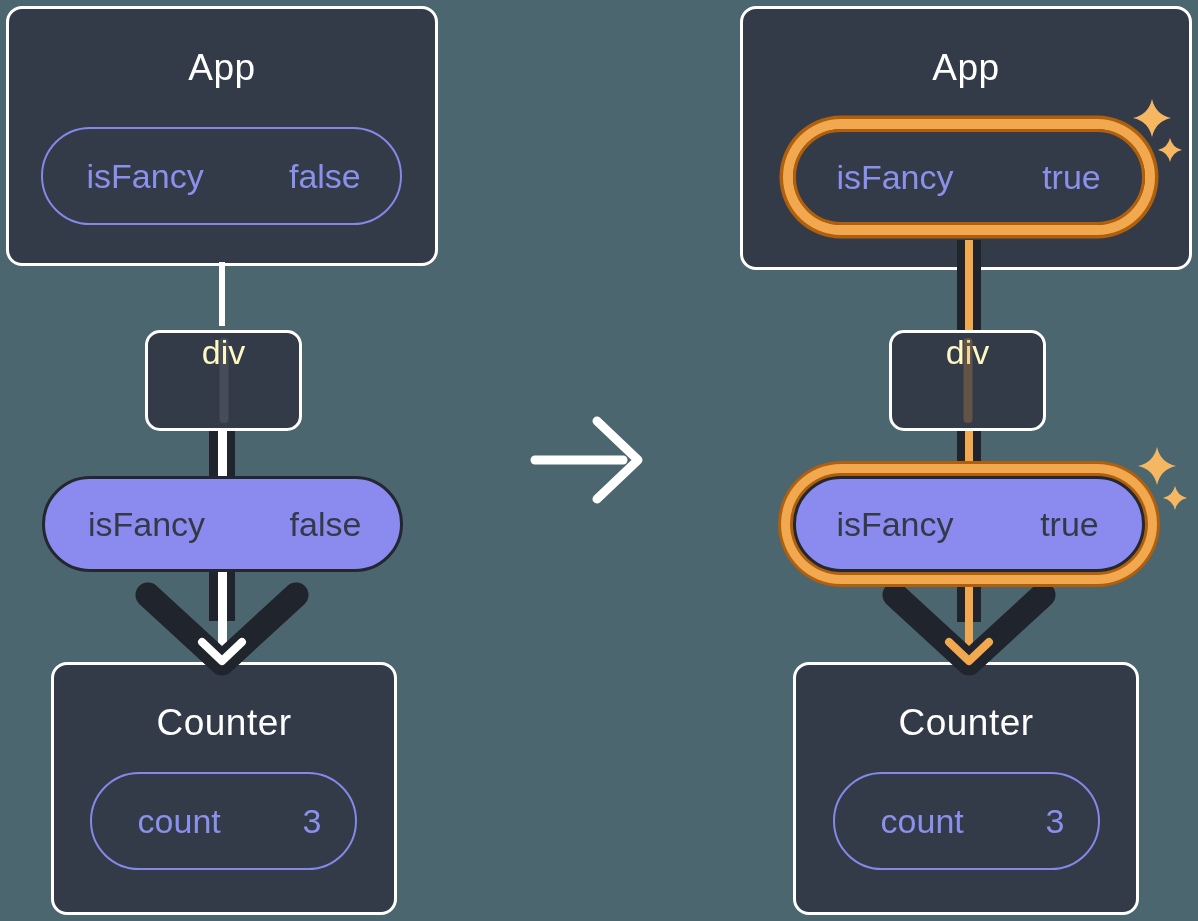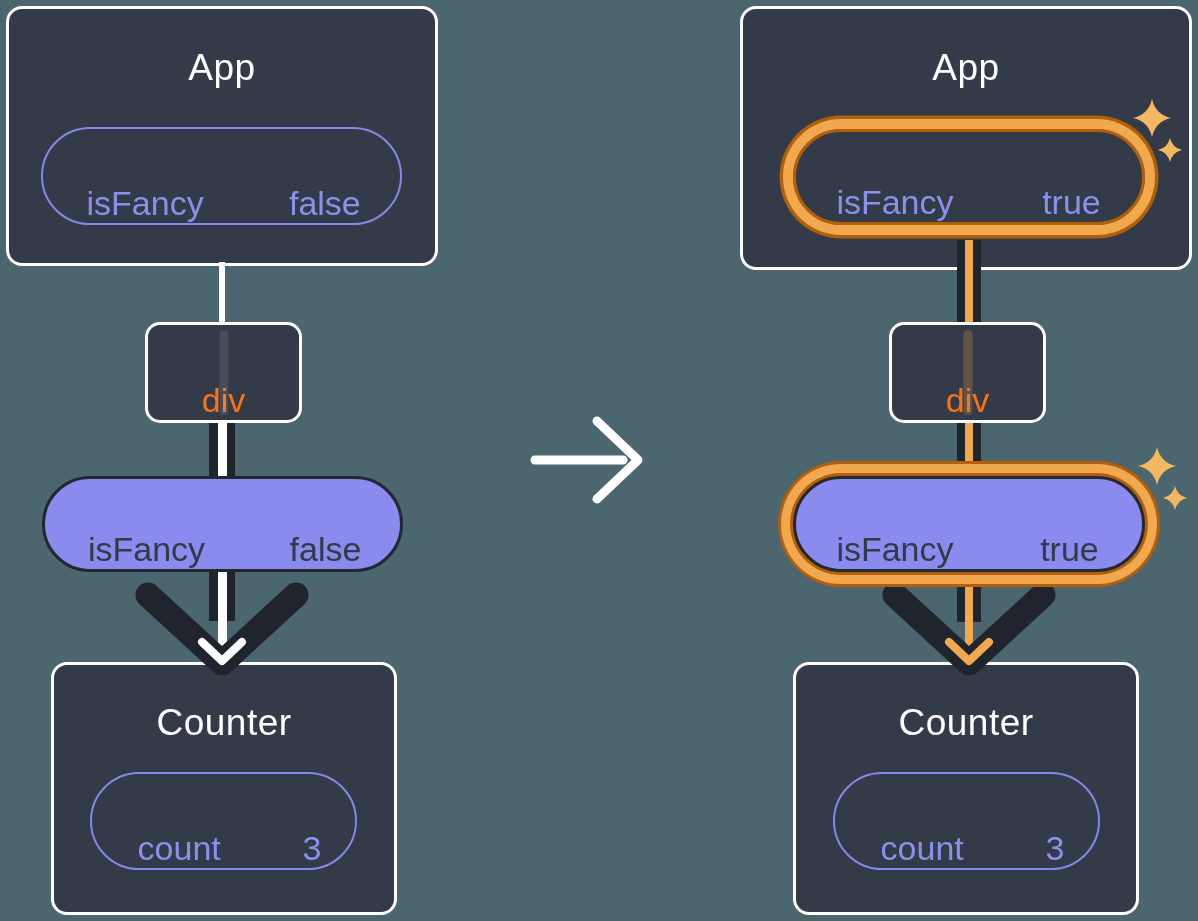--- a/index.html
+++ b/index.html
@@ -15,34 +15,34 @@
     position:absolute;background:#343b48;border:3.5px solid #ffffff;
     border-radius:16px;box-sizing:border-box;z-index:1;
   }
   .node-title{
     position:absolute;color:#ffffff;font-size:37px;font-weight:500;
     text-align:center;letter-spacing:.5px;z-index:4;
   }
   .divbox{
     position:absolute;background:#343b48;border:3.5px solid #ffffff;
     border-radius:15px;box-sizing:border-box;z-index:3;
-    display:flex;align-items:flex-end;justify-content:center;
-    color:#f97316;font-size:34px;font-weight:500;
+    display:flex;align-items:flex-start;justify-content:center;
+    color:#fef9c3;font-size:34px;font-weight:500;margin-top:8px;
   }
   .divbox .stripe{
     position:absolute;top:5px;bottom:5px;left:50%;transform:translateX(-50%);
     width:9px;border-radius:4px;
   }
   .stripe.light{background:rgba(255,255,255,0.09);}
   .stripe.amber{background:rgba(205,140,65,0.30);}
 
   
   .pill{
     position:absolute;border-radius:999px;box-sizing:border-box;
-    display:flex;align-items:flex-end;overflow:hidden;z-index:4;
+    display:flex;align-items:center;overflow:hidden;z-index:4;
     font-size:34px;
   }
   .pill .cell{display:flex;align-items:center;justify-content:center;}
   .pill .key{flex:0 0 57.2%;}
   .pill .val{flex:1 1 auto;}
   .pill .sep{flex:0 0 auto;}
   .pill.wide-split .key{flex:0 0 66.3%;}
   .pill.outline{border:2.5px solid #8289e8;color:#8a91ec;background:transparent;}
   .pill.outline .sep{width:2.5px;background:#8289e8;}
   .pill.solid{background:#8b8bef;border:3px solid #23272f;color:#333947;}

